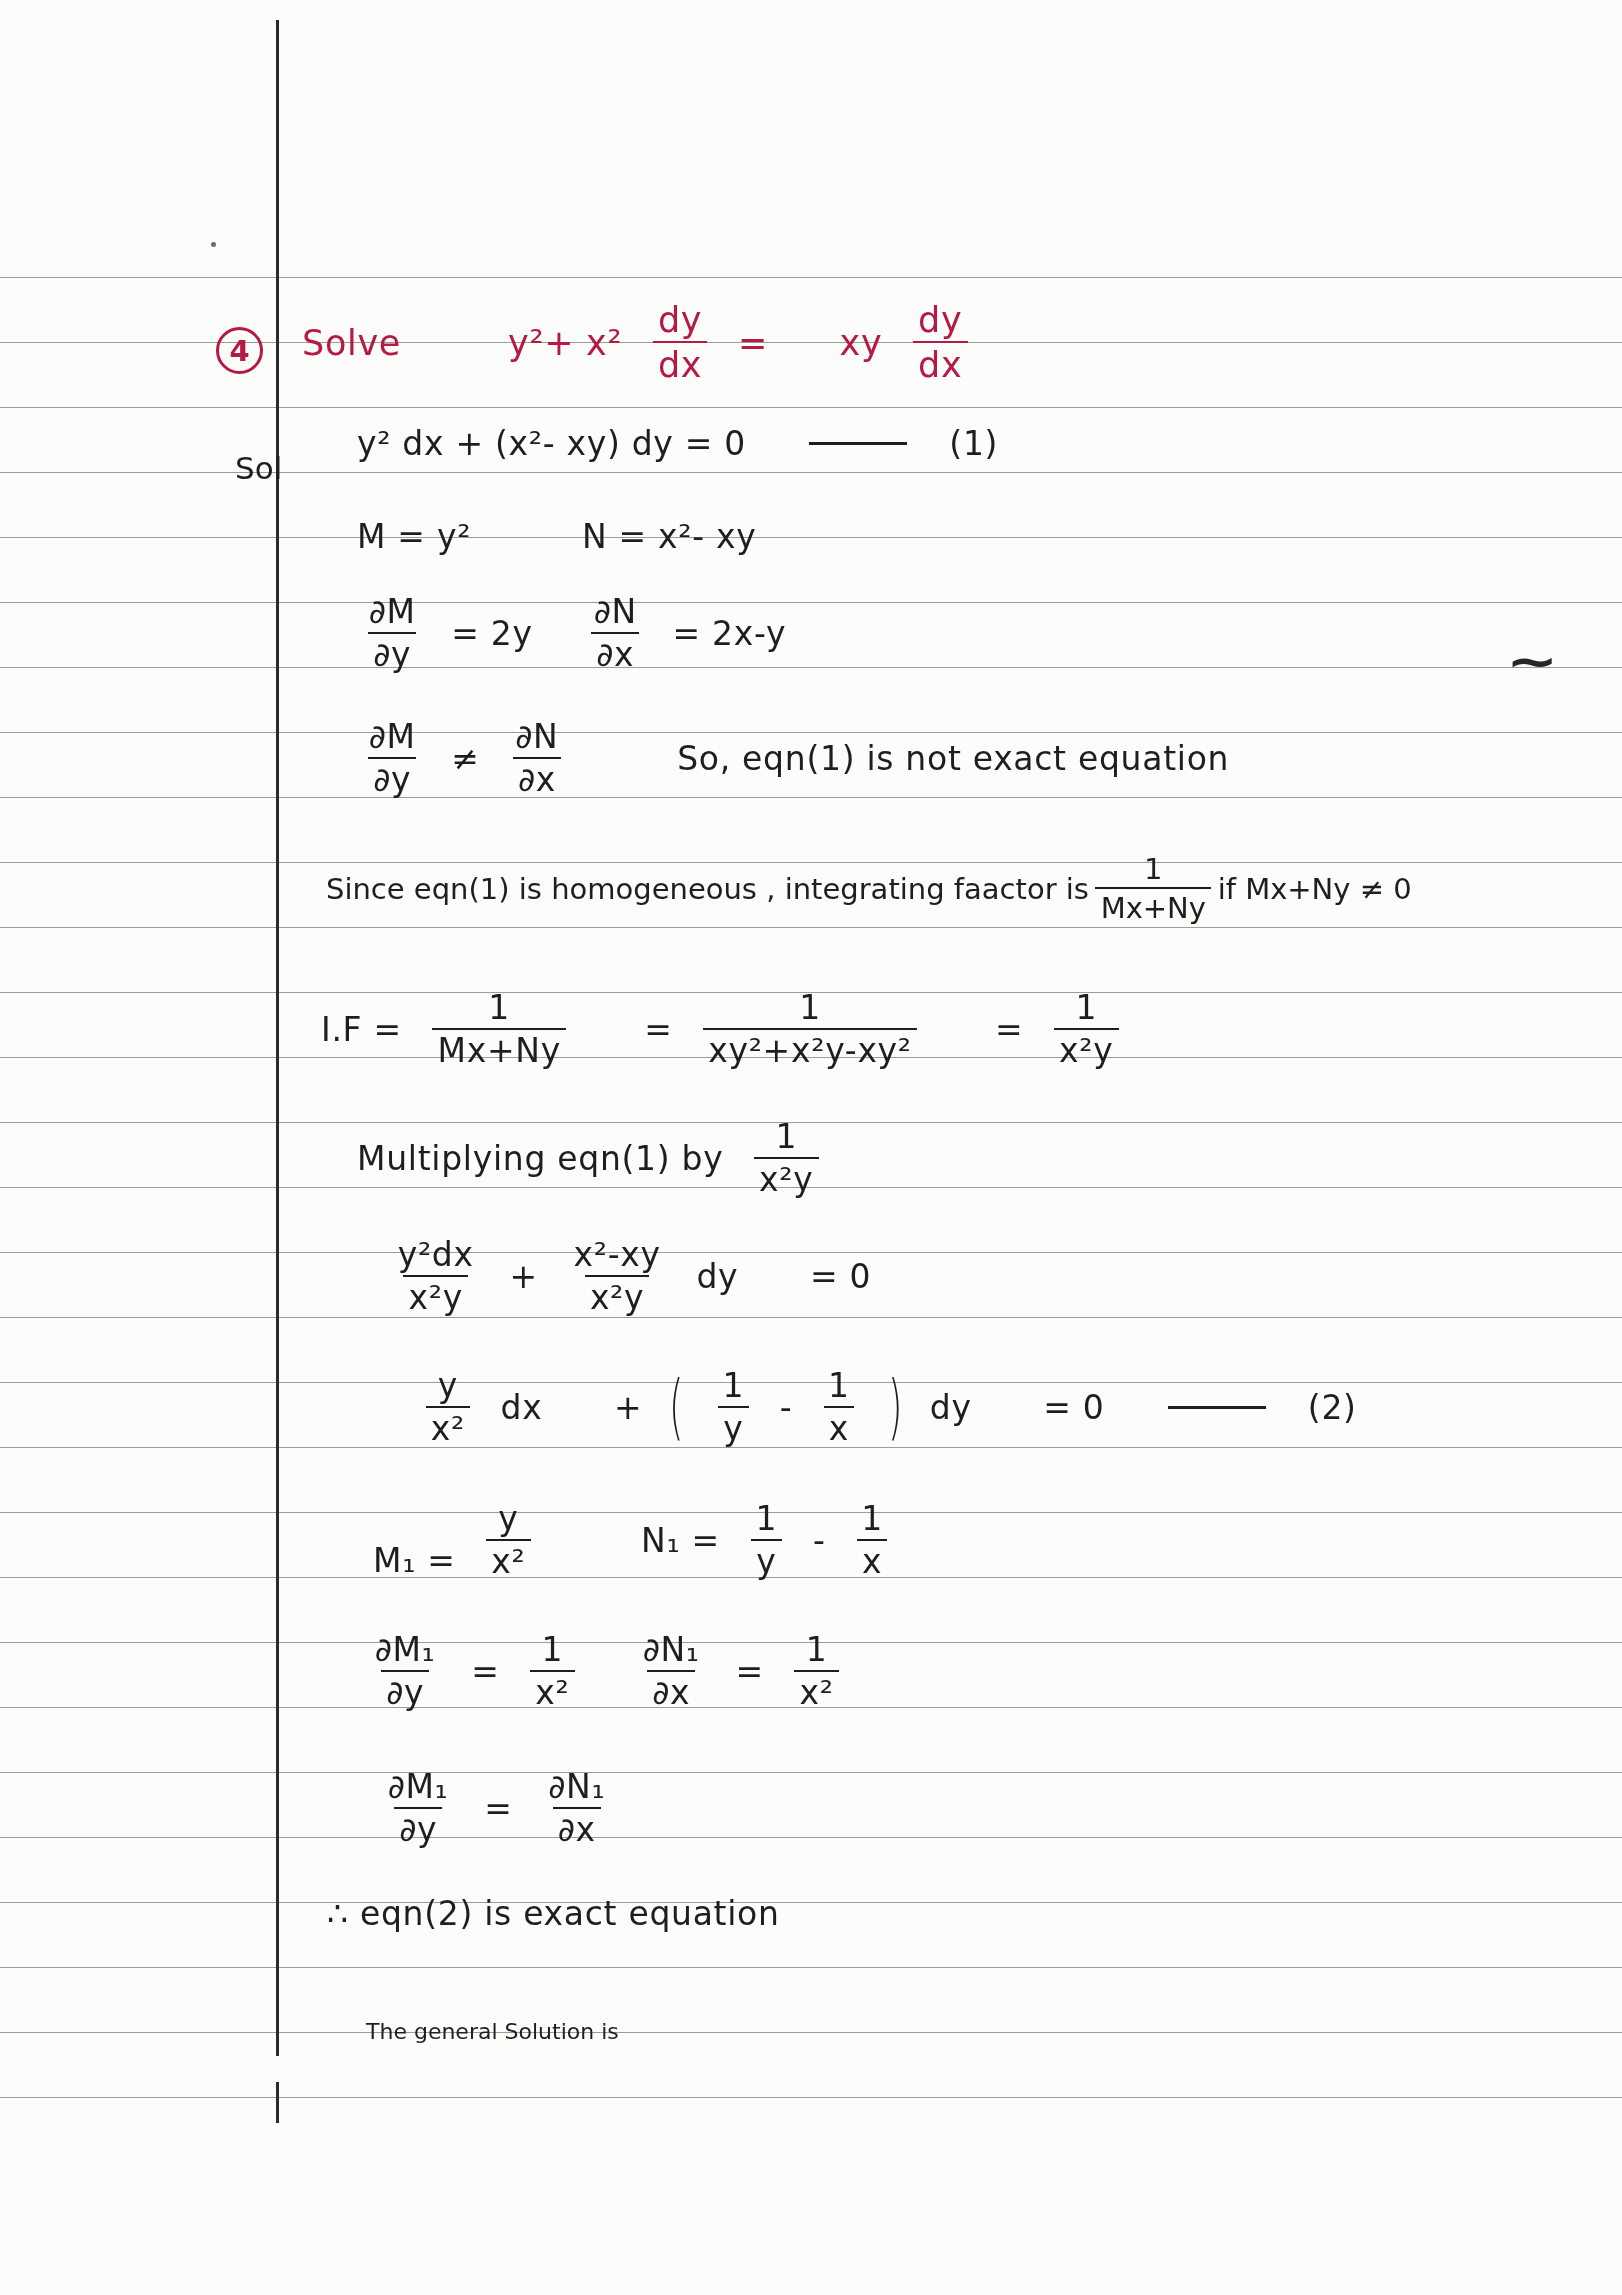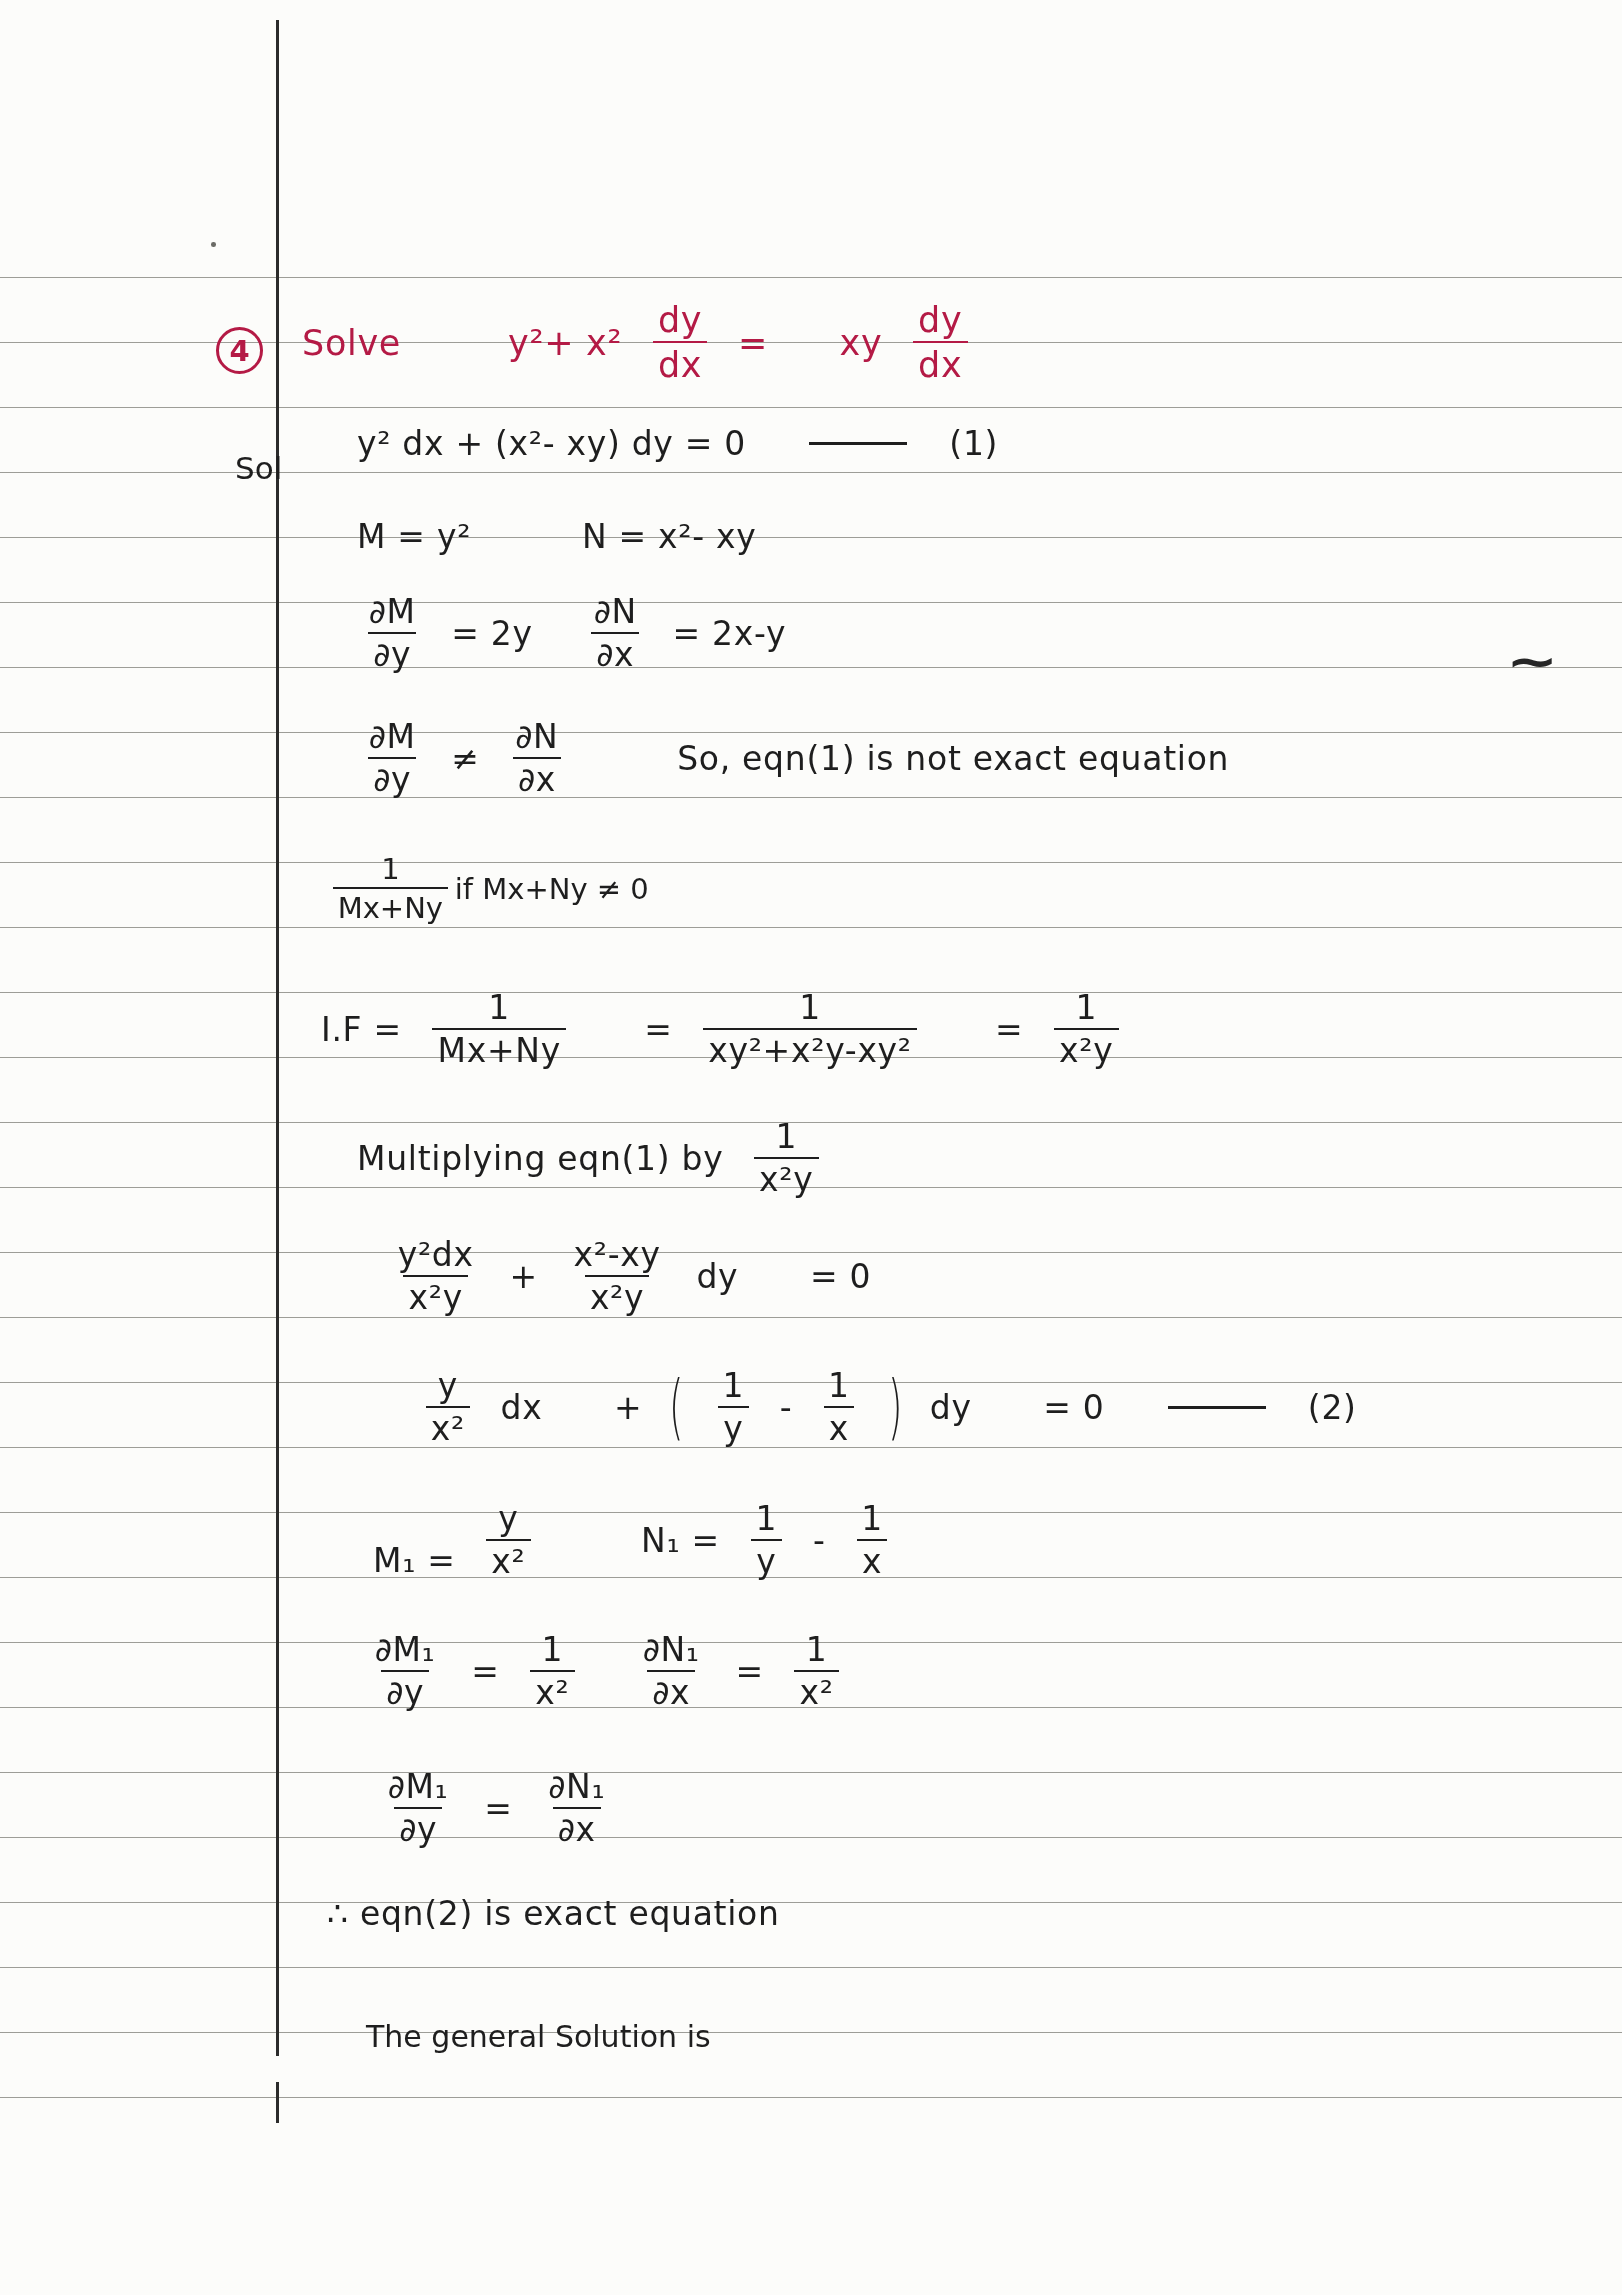--- a/index.html
+++ b/index.html
@@ -115,20 +115,21 @@
     <span>≠</span>
     <span class="frac">
       <span class="num">∂N</span>
       <span class="den">∂x</span>
     </span>
     <span class="gap-lg"></span>
     <span>So, eqn(1) is not exact equation</span>
   </div>
 
   <div class="row small" style="left:326px;top:854px;">
+    <span>Since eqn(1) is homogeneous , integrating faactor is</span>
     <span class="frac">
       <span class="num">1</span>
       <span class="den">Mx+Ny</span>
     </span>
     <span>if Mx+Ny ≠ 0</span>
   </div>
 
   <div class="row ink" style="left:321px;top:991px;">
     <span>I.F =</span>
     <span class="frac">
@@ -250,19 +251,19 @@
     <span class="frac">
       <span class="num">∂N₁</span>
       <span class="den">∂x</span>
     </span>
   </div>
 
   <div class="row ink" style="left:327px;top:1894px;">
     <span>∴ eqn(2) is exact equation</span>
   </div>
 
-  <div class="row small" style="left:366px;top:2019px;font-size:30px;">
+  <div class="row small" style="left:366px;top:2019px;font-size:22px;">
     <span>The general Solution is</span>
     <span class="gap-lg"></span>
   </div>
 
 </div>
 
 
 </body></html>

